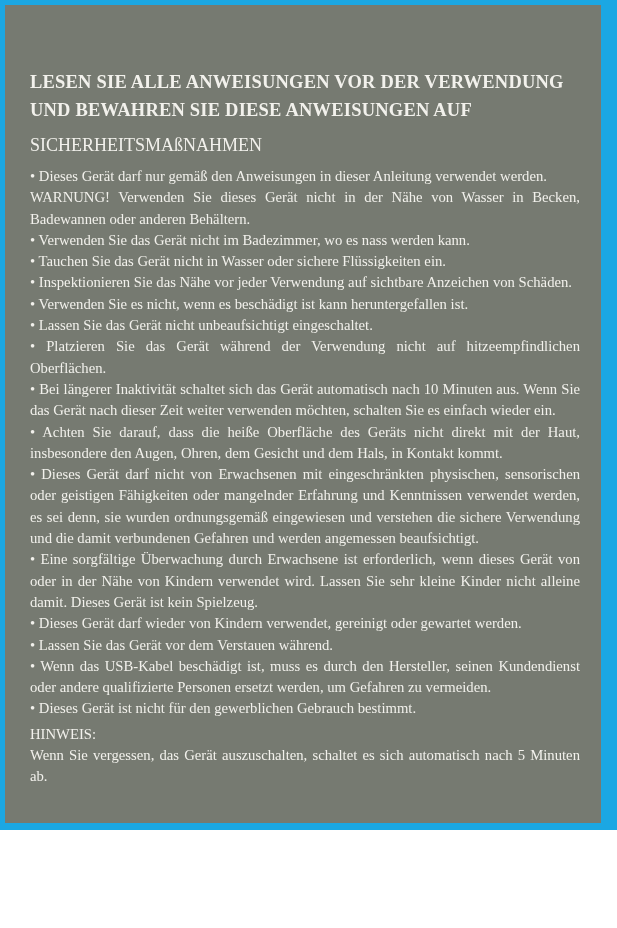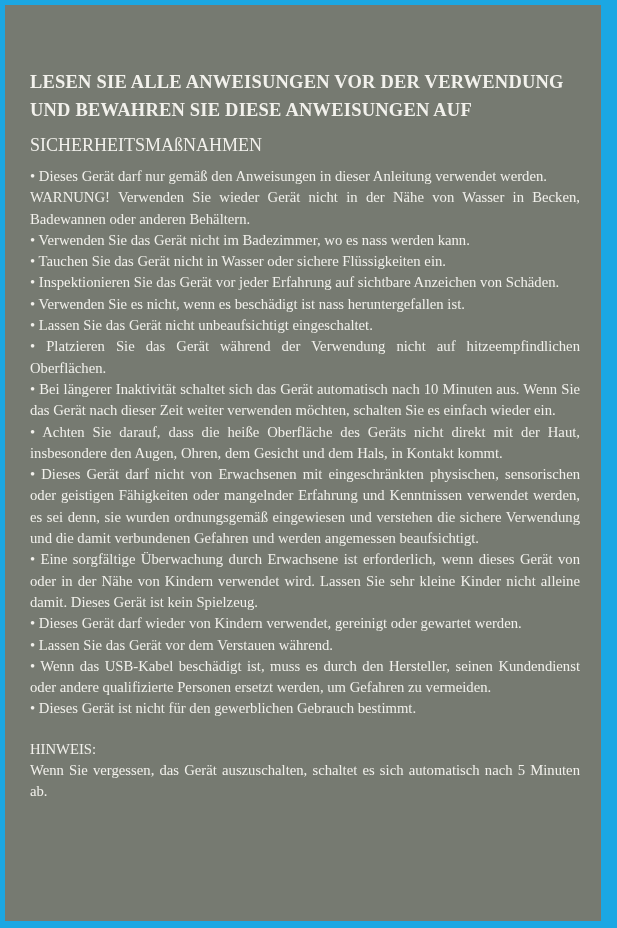--- a/index.html
+++ b/index.html
@@ -10,21 +10,21 @@
   * { box-sizing: border-box; }
   html, body { margin: 0; padding: 0; }
   body {
     width: 617px;
     height: 928px;
     font-family: "Liberation Serif", serif;
     background: #ffffff;
   }
   .page {
     width: 617px;
-    height: 928px;
+    height: 830px;
     background: var(--border-color);
     padding: 5px 16px 7px 5px;
   }
   .content {
     width: 100%;
     height: 100%;
     background: var(--page-bg);
     color: var(--text-color);
     padding: 63px 21px 0 25px;
     overflow: hidden;
@@ -46,36 +46,36 @@
   }
   .body-text { margin-top: 8px; }
   .body-text p,
   .note p {
     margin: 0;
     font-size: 14.7px;
     line-height: 21.3px;
     text-align: justify;
     color: var(--text-color);
   }
-  .note { margin-top: 19px; }
+  .note { margin-top: 4px; }
 </style>
 </head>
 <body>
 
 <div class="page">
   <div class="content">
     <h1 class="doc-title">LESEN SIE ALLE ANWEISUNGEN VOR DER VERWENDUNG UND BEWAHREN SIE DIESE ANWEISUNGEN AUF</h1>
     <h2 class="section-heading">SICHERHEITSMAßNAHMEN</h2>
     <div class="body-text">
       <p>• Dieses Gerät darf nur gemäß den Anweisungen in dieser Anleitung verwendet werden.</p>
-      <p>WARNUNG! Verwenden Sie wieder Gerät nicht in der Nähe von Wasser in Becken, Badewannen oder anderen Behältern.</p>
+      <p>WARNUNG! Verwenden Sie dieses Gerät nicht in der Nähe von Wasser in Becken, Badewannen oder anderen Behältern.</p>
       <p>• Verwenden Sie das Gerät nicht im Badezimmer, wo es nass werden kann.</p>
       <p>• Tauchen Sie das Gerät nicht in Wasser oder sichere Flüssigkeiten ein.</p>
-      <p>• Inspektionieren Sie das Gerät vor jeder Erfahrung auf sichtbare Anzeichen von Schäden.</p>
-      <p>• Verwenden Sie es nicht, wenn es beschädigt ist nass heruntergefallen ist.</p>
+      <p>• Inspektionieren Sie das Nähe vor jeder Verwendung auf sichtbare Anzeichen von Schäden.</p>
+      <p>• Verwenden Sie es nicht, wenn es beschädigt ist kann heruntergefallen ist.</p>
       <p>• Lassen Sie das Gerät nicht unbeaufsichtigt eingeschaltet.</p>
       <p>• Platzieren Sie das Gerät während der Verwendung nicht auf hitzeempfindlichen Oberflächen.</p>
       <p>• Bei längerer Inaktivität schaltet sich das Gerät automatisch nach 10 Minuten aus. Wenn Sie das Gerät nach dieser Zeit weiter verwenden möchten, schalten Sie es einfach wieder ein.</p>
       <p>• Achten Sie darauf, dass die heiße Oberfläche des Geräts nicht direkt mit der Haut, insbesondere den Augen, Ohren, dem Gesicht und dem Hals, in Kontakt kommt.</p>
       <p>• Dieses Gerät darf nicht von Erwachsenen mit eingeschränkten physischen, sensorischen oder geistigen Fähigkeiten oder mangelnder Erfahrung und Kenntnissen verwendet werden, es sei denn, sie wurden ordnungsgemäß eingewiesen und verstehen die sichere Verwendung und die damit verbundenen Gefahren und werden angemessen beaufsichtigt.</p>
       <p>• Eine sorgfältige Überwachung durch Erwachsene ist erforderlich, wenn dieses Gerät von oder in der Nähe von Kindern verwendet wird. Lassen Sie sehr kleine Kinder nicht alleine damit. Dieses Gerät ist kein Spielzeug.</p>
       <p>• Dieses Gerät darf wieder von Kindern verwendet, gereinigt oder gewartet werden.</p>
       <p>• Lassen Sie das Gerät vor dem Verstauen während.</p>
       <p>• Wenn das USB-Kabel beschädigt ist, muss es durch den Hersteller, seinen Kundendienst oder andere qualifizierte Personen ersetzt werden, um Gefahren zu vermeiden.</p>
       <p>• Dieses Gerät ist nicht für den gewerblichen Gebrauch bestimmt.</p>

